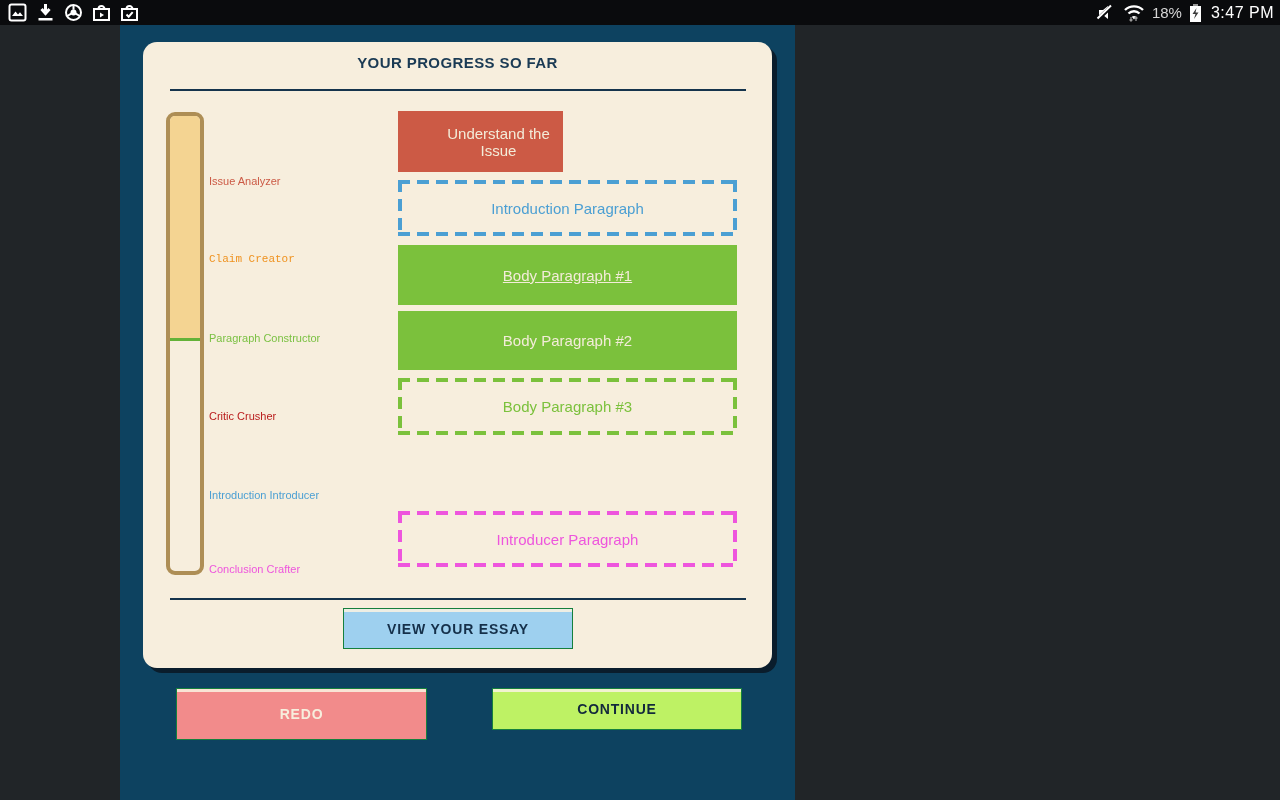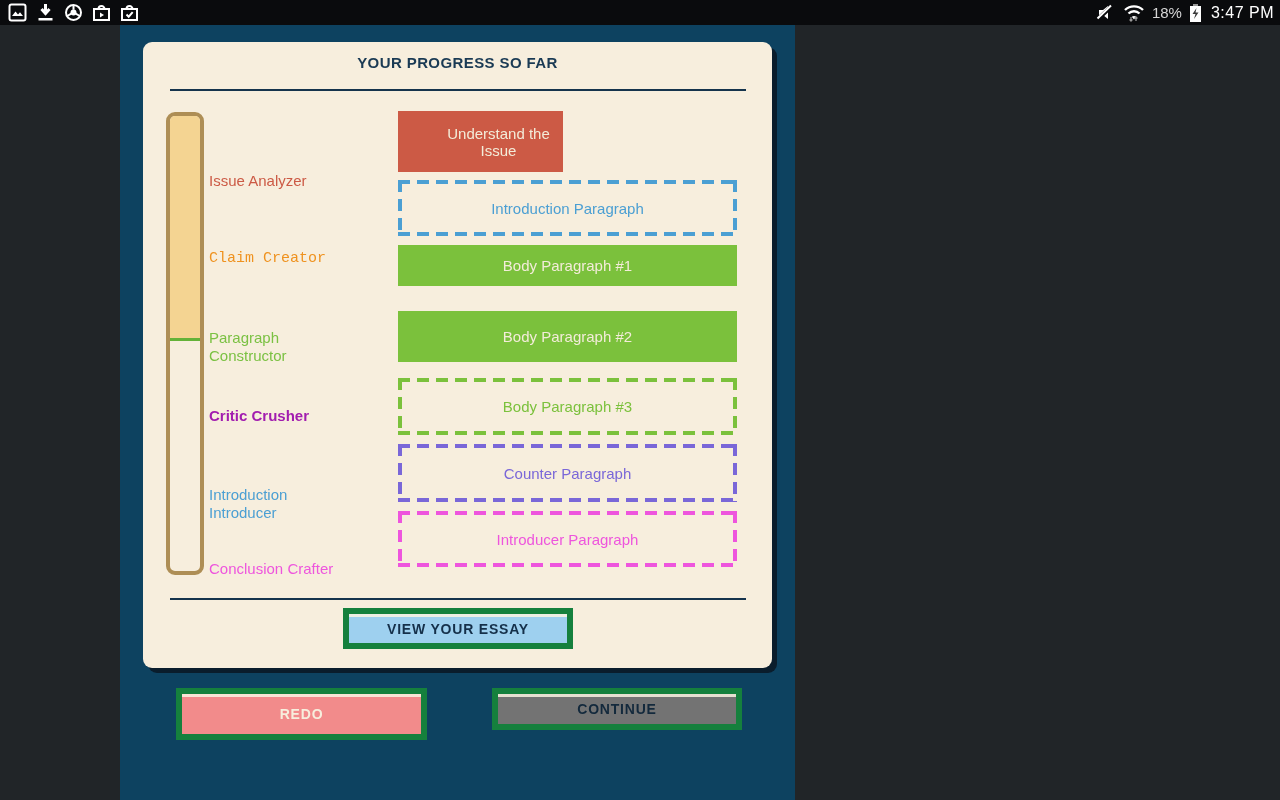--- a/index.html
+++ b/index.html
@@ -25,21 +25,21 @@
 
   
   .teal-panel{
     position:absolute;left:120px;top:25px;width:675px;height:775px;
     background:#0d4260;
   }
 
   
   .card{
     position:absolute;left:143px;top:42px;width:629px;height:626px;
-    background:#f7eedd;border-radius:9px;
+    background:#f7eedd;border-radius:14px;
     box-shadow:5px 5px 0 0 #0a1d2c;
   }
   .card-title{
     position:absolute;left:0;top:12px;width:100%;
     text-align:center;font-size:15px;font-weight:bold;color:#1a3a54;
     letter-spacing:0.4px;
   }
   .divider{position:absolute;left:27px;width:576px;height:2px;background:#15334c;}
   .d1{top:47px;}
   .d2{top:556px;}
@@ -49,26 +49,26 @@
     position:absolute;left:23px;top:70px;width:38px;height:463px;
     border:4px solid #ae8e55;border-radius:9px;box-sizing:border-box;
     background:#f7eedd;overflow:hidden;
   }
   .meter-fill{width:100%;height:222px;background:#f4d492;}
   .meter-line{width:100%;height:3px;background:#64b238;}
 
   
   .stage{
     position:absolute;left:66px;width:150px;
-    font-size:15px;line-height:18px;
+    font-size:11px;line-height:18px;
   }
   .s0{top:130px;color:#cc5a45;}
   .s1{top:208px;color:#ef921f;font-family:Liberation Mono, monospace;}
   .s2{top:287px;color:#7bc143;}
-  .s3{top:365px;color:#a21caf;font-weight:bold;}
+  .s3{top:365px;color:#b91c1c;}
   .s4{top:444px;color:#4b9fd3;}
   .s5{top:518px;color:#ee55dd;}
 
   
   .c-red{--c:#cc5a45;}
   .c-orange{--c:#ef921f;}
   .c-blue{--c:#4b9fd3;}
   .c-green{--c:#7bc13c;}
   .c-purple{--c:#7a67d8;}
   .c-magenta{--c:#ee55dd;}
@@ -91,39 +91,39 @@
     background-repeat:no-repeat;
   }
   .row1{position:absolute;left:255px;top:69px;width:339px;height:61px;display:flex;gap:7px;}
   .row1 .half{
     position:static;flex:1 1 auto;height:61px;
     display:flex;align-items:center;justify-content:center;
   }
   .row1 .half:first-child{max-width:165px;padding-left:36px;}
 
   .bk-intro{top:138px;height:56px;}
-  .bk-body1{top:203px;height:41px;}
-  .bk-body2{top:269px;height:51px;}
+  .bk-body1{top:203px;height:60px;text-decoration:underline;}
+  .bk-body2{top:269px;height:59px;}
   .bk-body3{top:336px;height:57px;}
   .bk-counter{top:402px;height:58px;}
   .bk-conclusion{top:469px;height:56px;}
 
   
   .btn{
     position:absolute;box-sizing:border-box;
-    border:6px solid #15803d;
+    border:1px solid #15803d;
     display:flex;align-items:center;justify-content:center;
     font-size:14px;font-weight:bold;letter-spacing:0.8px;
     cursor:pointer;
     box-shadow:inset 0 3px 0 rgba(250,243,226,0.85);
     font-family:"Liberation Sans", sans-serif;
   }
   .btn-view{left:200px;top:566px;width:230px;height:41px;background:#9ed0ef;color:#15304a;}
   .btn-redo{left:176px;top:688px;width:251px;height:52px;background:#f28b8b;color:#f7eedd;}
-  .btn-continue{left:492px;top:688px;width:250px;height:42px;background:#737373;color:#13293c;}
+  .btn-continue{left:492px;top:688px;width:250px;height:42px;background:#bef264;color:#13293c;}
 </style>
 </head>
 <body>
 
 <div class="screen">
 
   <div class="status-bar">
     <div class="sb-left">
       <span class="sb-icon">
         <svg width="19" height="19" viewBox="0 0 19 19">
@@ -204,21 +204,20 @@
     <div class="stage s4">Introduction Introducer</div>
     <div class="stage s5">Conclusion Crafter</div>
 
     <div class="row1">
       <div class="block solid half c-red">Understand the Issue</div>
     </div>
     <div class="block dashed bk-intro c-blue">Introduction Paragraph</div>
     <div class="block solid bk-body1 c-green">Body Paragraph #1</div>
     <div class="block solid bk-body2 c-green">Body Paragraph #2</div>
     <div class="block dashed bk-body3 c-green">Body Paragraph #3</div>
-    <div class="block dashed bk-counter c-purple">Counter Paragraph</div>
     <div class="block dashed bk-conclusion c-magenta">Introducer Paragraph</div>
 
     <div class="divider d2"></div>
     <div class="btn btn-view">VIEW YOUR ESSAY</div>
   </div>
 
   <div class="btn btn-redo">REDO</div>
   <div class="btn btn-continue">CONTINUE</div>
 
 </div>

